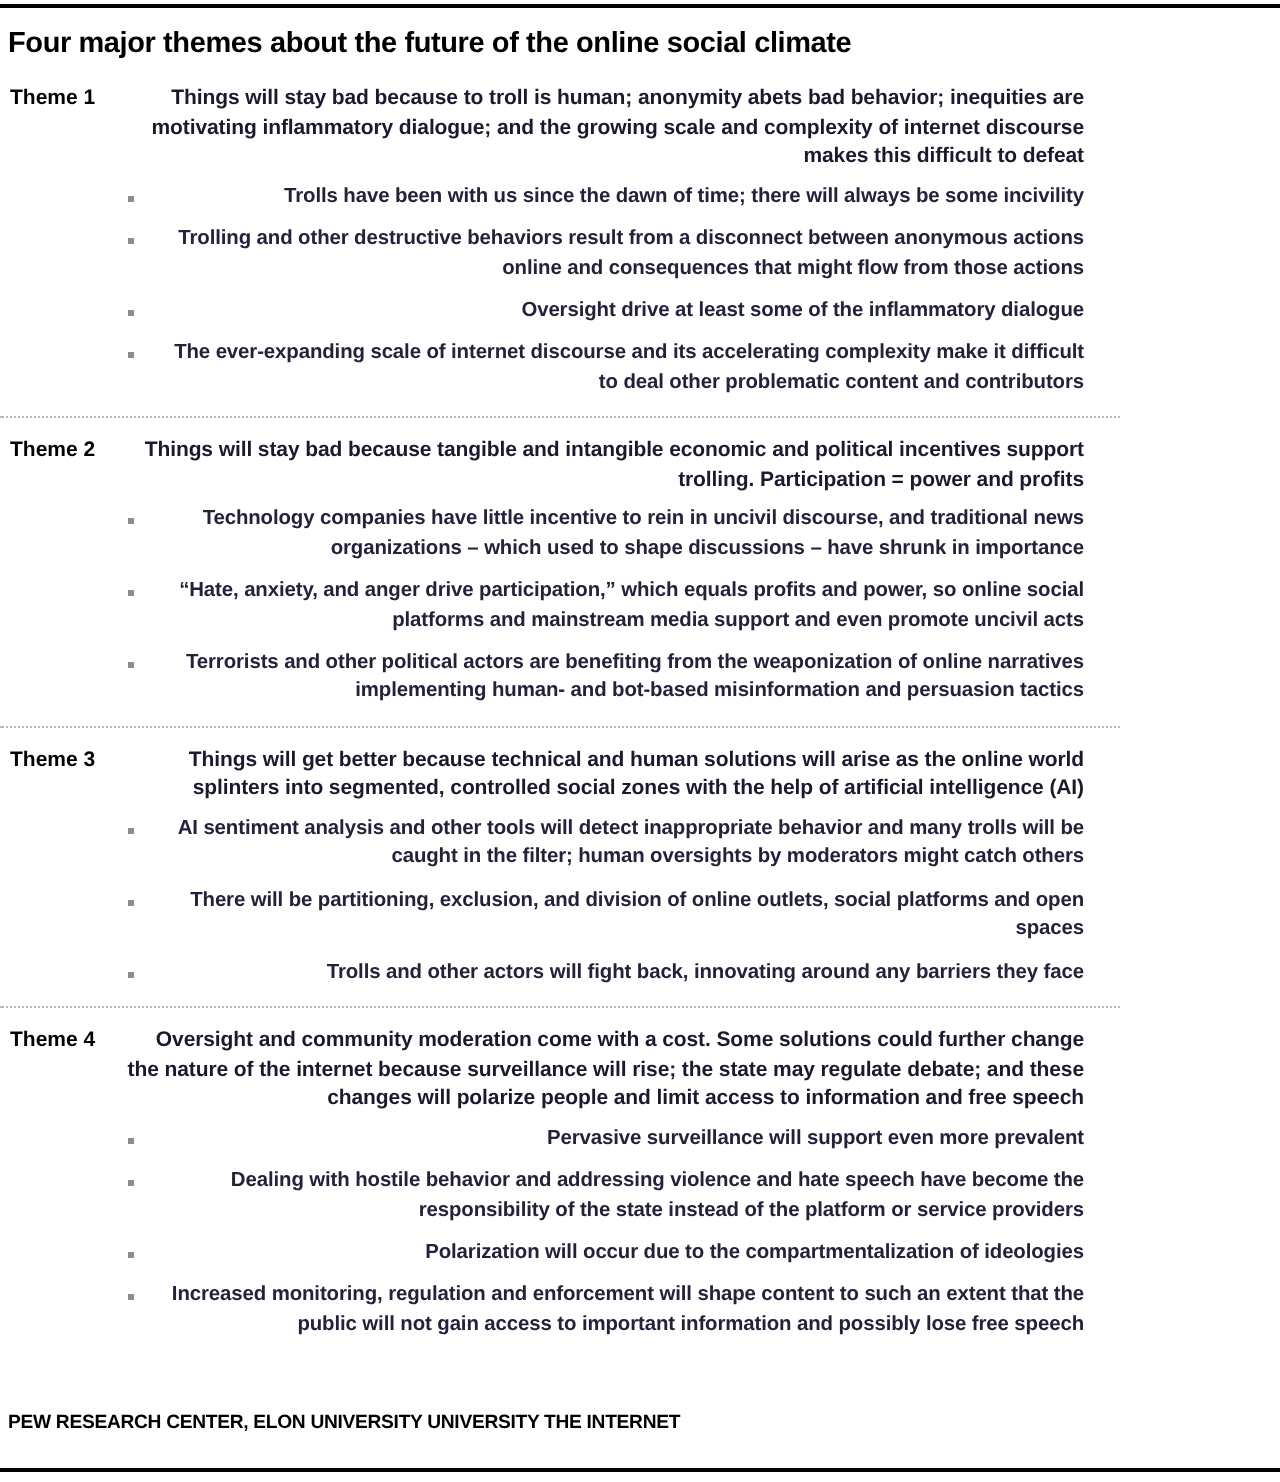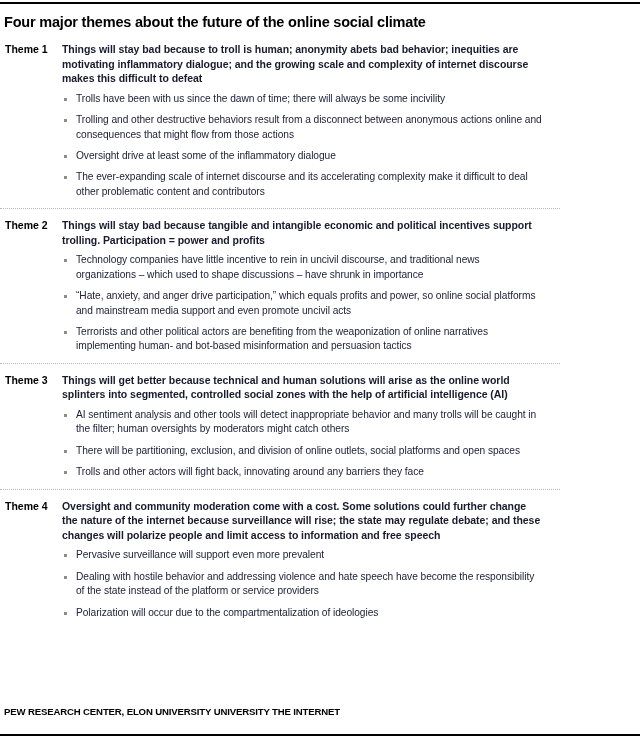--- a/index.html
+++ b/index.html
@@ -70,20 +70,21 @@
     box-sizing: border-box;
     font-size: 10.5px;
     font-weight: bold;
     line-height: 14.5px;
     color: #000000;
   }
   .theme-body {
     flex: 1 1 auto;
     padding-right: 18px;
     box-sizing: border-box;
+    text-align: right;
   }
   .theme-headline {
     font-size: 10.5px;
     font-weight: bold;
     line-height: 14.6px;
     color: #1a1a2e;
     margin: 0;
     letter-spacing: -0.05px;
   }
   .bullets {
@@ -93,20 +94,21 @@
     margin-top: 6px;
   }
   .bullet {
     position: relative;
     padding-left: 14px;
     font-size: 10.2px;
     line-height: 14.4px;
     color: #22223a;
     margin-bottom: 7px;
     letter-spacing: -0.05px;
+    font-weight: bold;
   }
   .bullet:last-child {
     margin-bottom: 0;
   }
   .bullet-marker {
     position: absolute;
     left: 2px;
     top: 6px;
     width: 3px;
     height: 3px;
@@ -211,20 +213,24 @@
             <span>Pervasive surveillance will support even more prevalent</span>
           </li>
           <li class="bullet">
             <span class="bullet-marker"></span>
             <span>Dealing with hostile behavior and addressing violence and hate speech have become the responsibility of the state instead of the platform or service providers</span>
           </li>
           <li class="bullet">
             <span class="bullet-marker"></span>
             <span>Polarization will occur due to the compartmentalization of ideologies</span>
           </li>
+          <li class="bullet">
+            <span class="bullet-marker"></span>
+            <span>Increased monitoring, regulation and enforcement will shape content to such an extent that the public will not gain access to important information and possibly lose free speech</span>
+          </li>
         </ul>
       </div>
     </div>
 
   </div>
 
   <div class="footer">PEW RESEARCH CENTER, ELON UNIVERSITY UNIVERSITY THE INTERNET</div>
 
   <div class="rule-bottom"></div>
 

